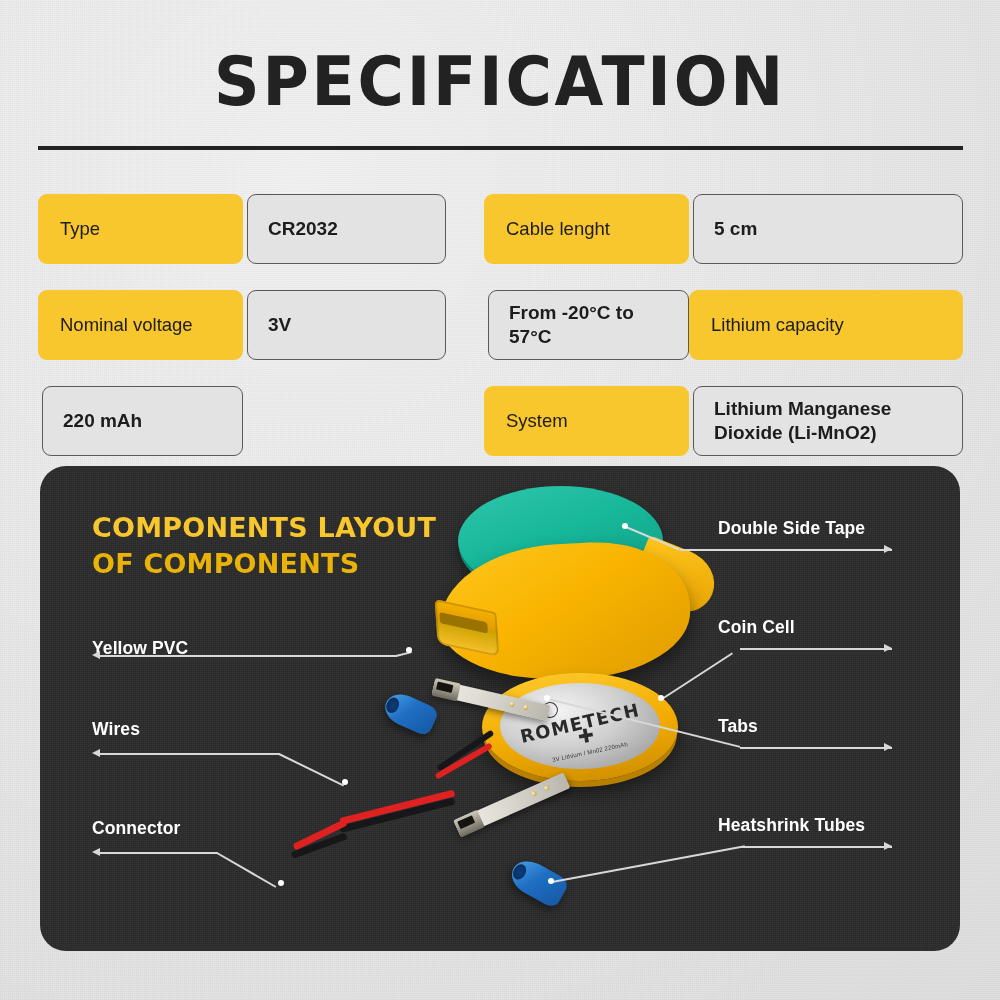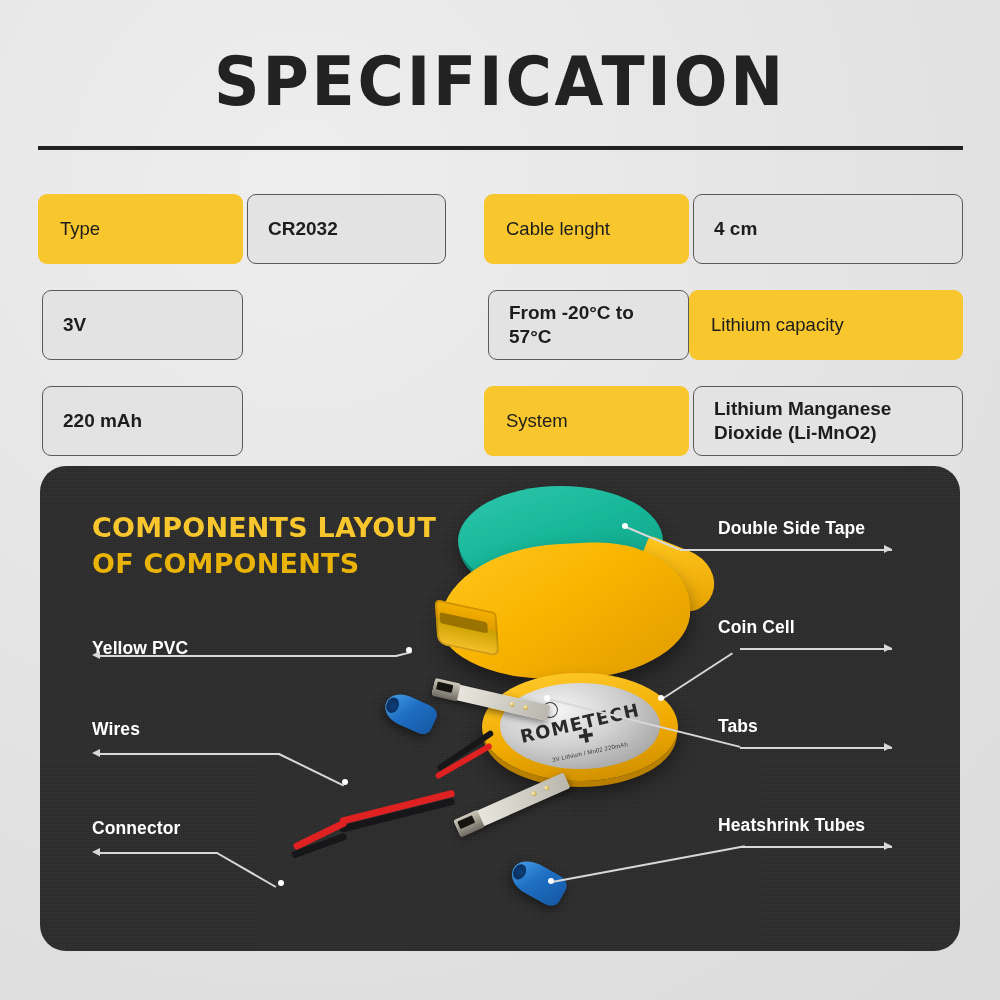--- a/index.html
+++ b/index.html
@@ -326,22 +326,23 @@
 
   <div class="title">SPECIFICATION</div>
   <div class="rule"></div>
 
   <div class="spec-grid">
 
     <div class="pill">Type</div>
     <div class="valbox">CR2032</div>
     <div class="spec-row-spacer"></div>
     <div class="pill">Cable lenght</div>
-    <div class="valbox wide">4 cm</div>
-
+    <div class="valbox wide">5 cm</div>
+
+    <div class="pill">Nominal voltage</div>
     <div class="valbox">3V</div>
     <div class="spec-row-spacer"></div>
     <div class="valbox wide">From -20°C to 57°C</div>
 
     <div class="pill">Lithium capacity</div>
     <div class="valbox">220 mAh</div>
     <div class="spec-row-spacer"></div>
     <div class="pill">System</div>
     <div class="valbox wide">Lithium Manganese Dioxide (Li-MnO2)</div>
 

